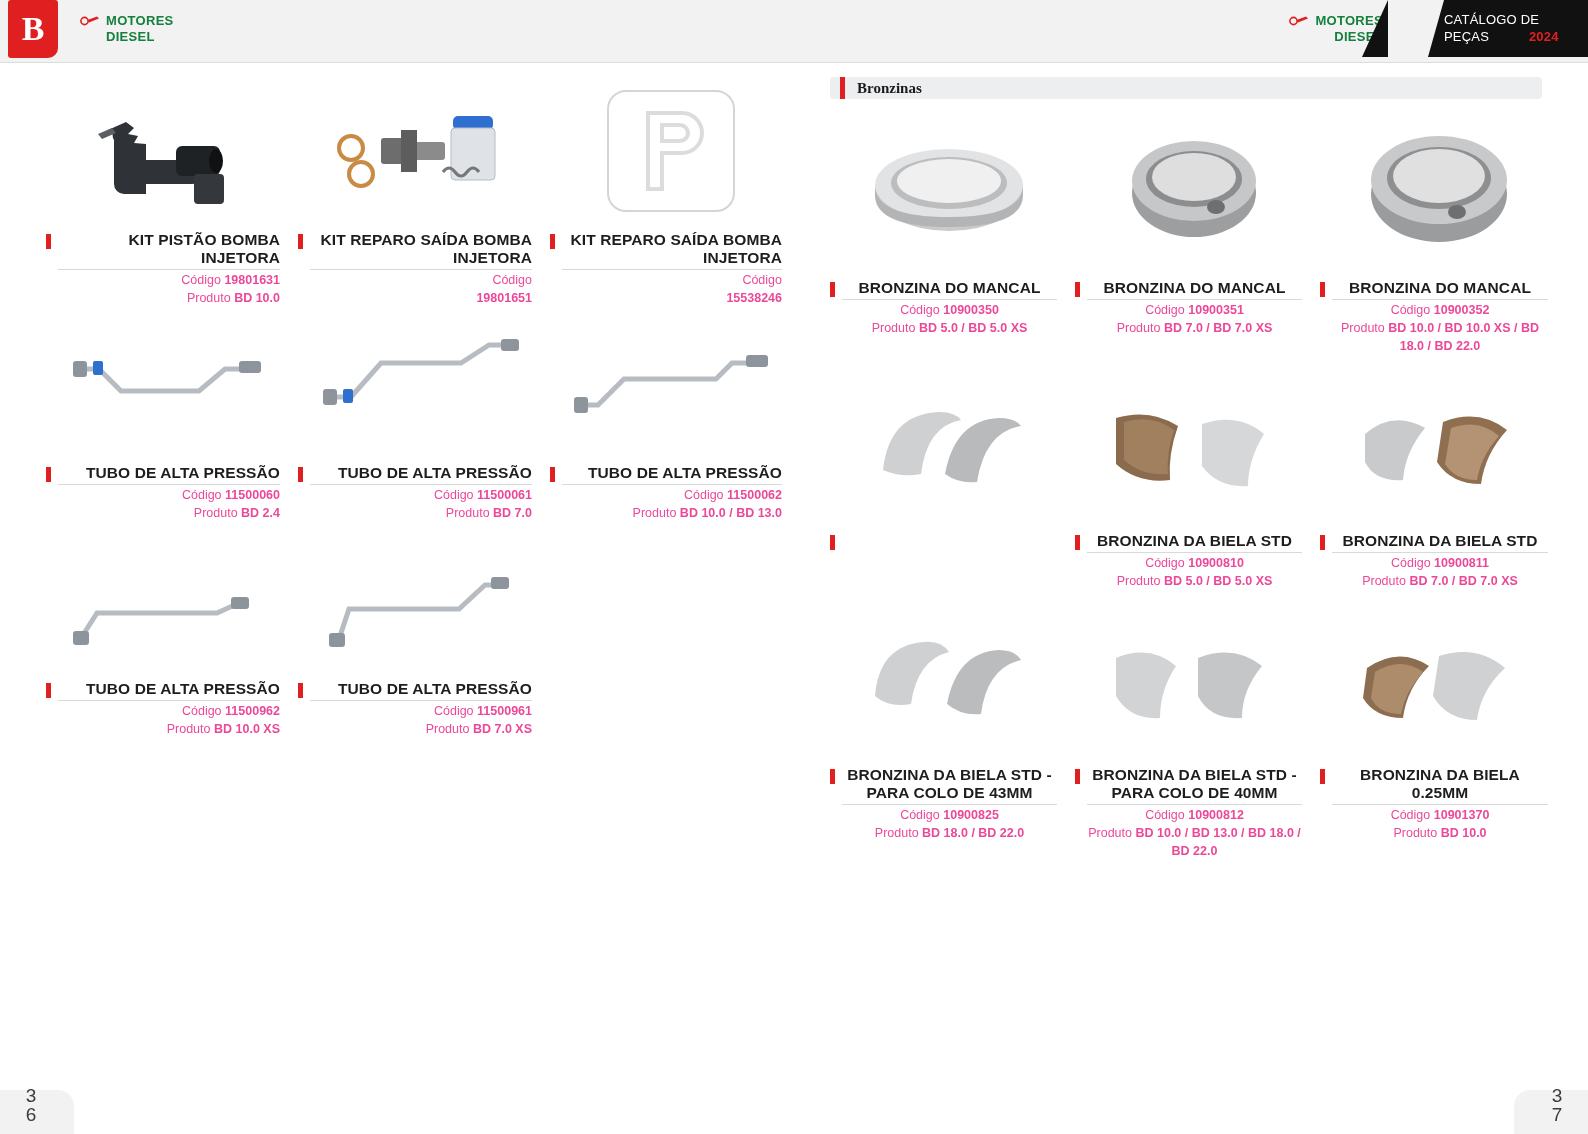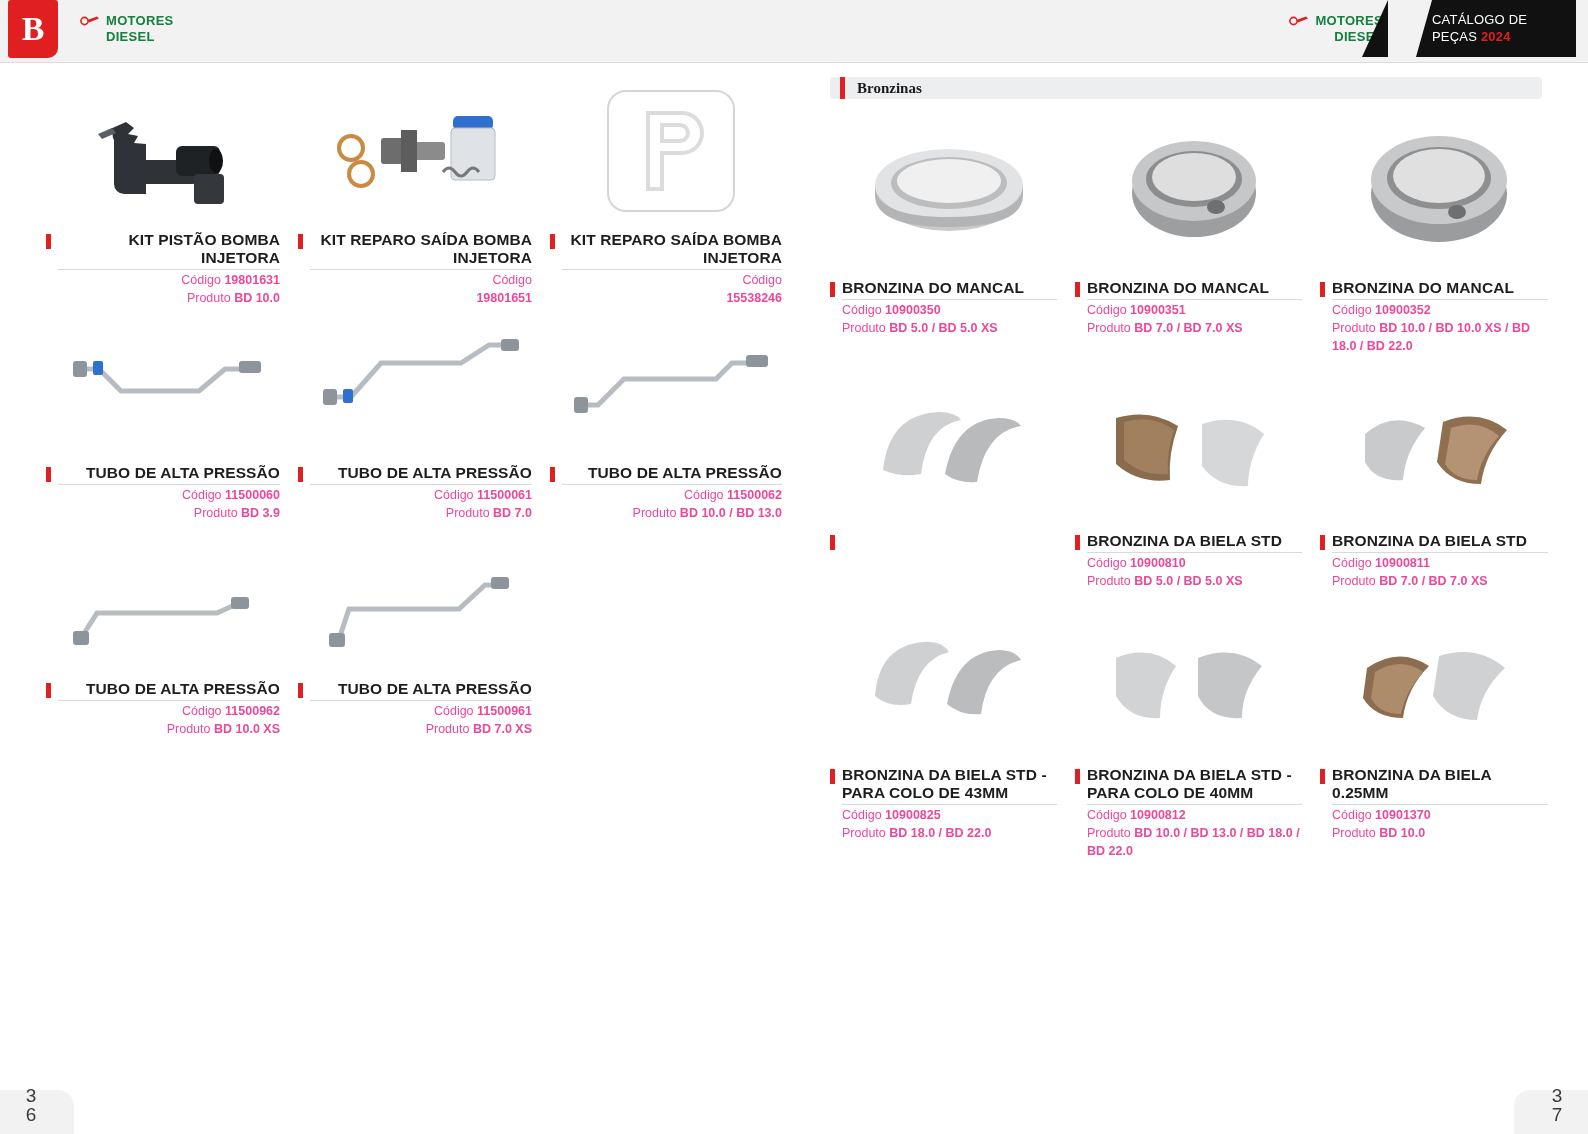--- a/index.html
+++ b/index.html
@@ -53,31 +53,31 @@
   .brand-text {
     color: #15803d;
     font-size: 13px;
     font-weight: bold;
     line-height: 1.25;
     letter-spacing: .3px;
   }
   .brand-icon { margin-top: 1px; }
   .cat-tab {
     position: absolute;
-    top: 0; right: 12px;
+    top: 0; right: 0;
     width: 160px; height: 57px;
     background: #111111;
     color: #ffffff;
     padding: 12px 10px 0 16px;
     font-size: 13px;
     line-height: 1.3;
     letter-spacing: .2px;
     clip-path: polygon(16px 0, 100% 0, 100% 100%, 0 100%);
   }
-  .cat-tab .year { color: #e02020; font-weight: bold; }
+  .cat-tab .year { color: #e02020; font-weight: bold; margin-left: 36px; }
   .cat-tab-skew {
     position: absolute;
     top: 0; right: 200px;
     width: 26px; height: 57px;
     background: #111111;
     clip-path: polygon(100% 0, 100% 100%, 0 100%);
   }
 
   
   .content {
@@ -109,21 +109,21 @@
     color: #1a1a1a;
   }
 
   
   .grid3 {
     display: grid;
     grid-template-columns: repeat(3, 1fr);
     column-gap: 8px;
   }
   .left-col .grid3 { grid-template-columns: 244px 244px 242px; }
-  .right-col .grid3 { grid-template-columns: 237px 237px 238px; }
+  .right-col .grid3 { grid-template-columns: 237px 237px 238px; text-align: center; }
 
   .card { position: relative; padding-bottom: 6px; }
   .photo {
     height: 148px;
     background: #ffffff;
     display: flex; align-items: center; justify-content: center;
     overflow: hidden;
   }
   .photo.tall { height: 160px; }
   .photo svg { display: block; }
@@ -305,21 +305,21 @@
               <rect x="30" y="42" width="10" height="14" rx="2" fill="#2f6fd0"></rect>
             </svg>
           </div>
           <div class="cap">
             <span class="bar"></span>
             <h3>TUBO DE ALTA PRESSÃO</h3>
             <div class="meta">
               <div class="row"><span>Código</span>
                 <b>11500060</b></div>
               <div class="row"><span>Produto</span>
-                <b>BD 3.9</b></div>
+                <b>BD 2.4</b></div>
             </div>
           </div>
         </div>
 
         <div class="card">
           <div class="photo">
             <svg width="210" height="130" viewBox="0 0 210 130">
               <path d="M16 78 h20 l30 -34 h80 l28 -18 h22" fill="none" stroke="#b7bcc2" stroke-width="5"></path>
               <rect x="8" y="70" width="14" height="16" rx="3" fill="#8d949b"></rect>
               <rect x="186" y="20" width="18" height="12" rx="3" fill="#8d949b"></rect>

